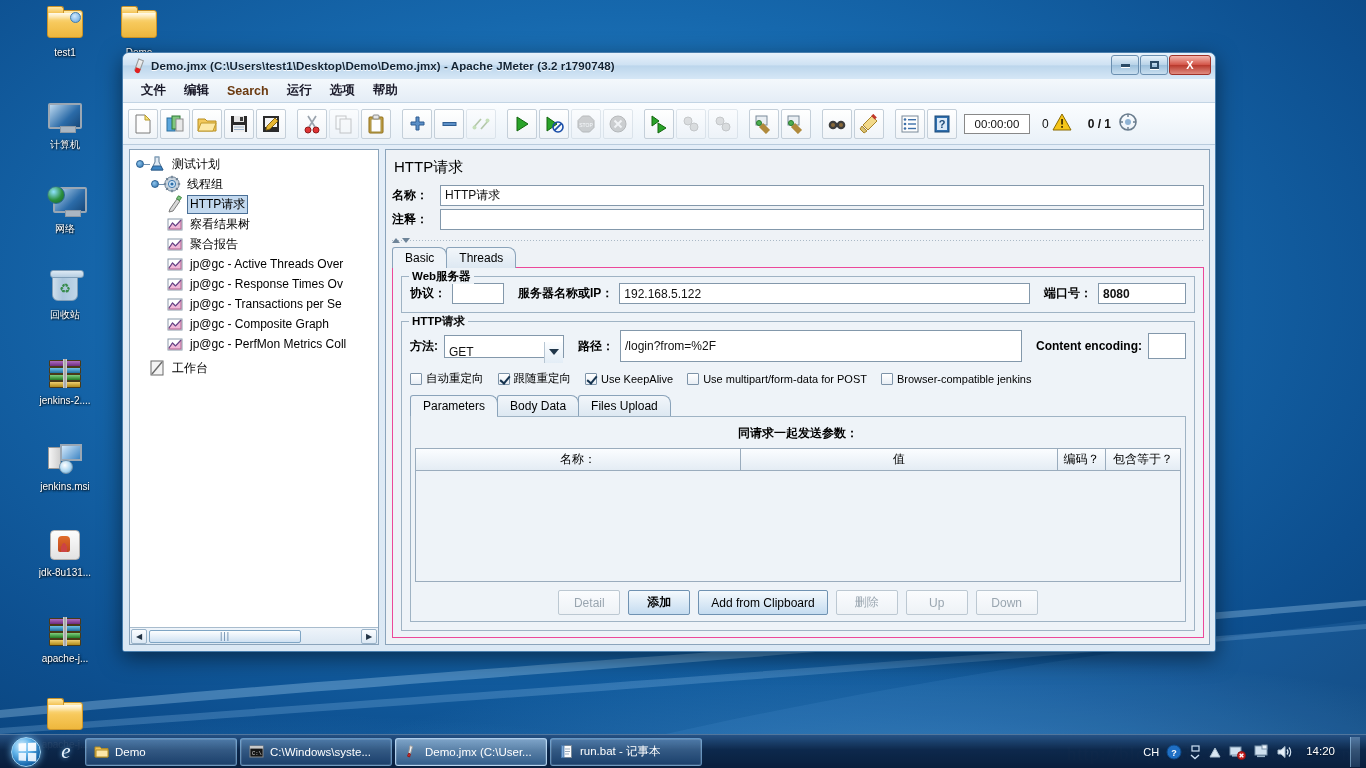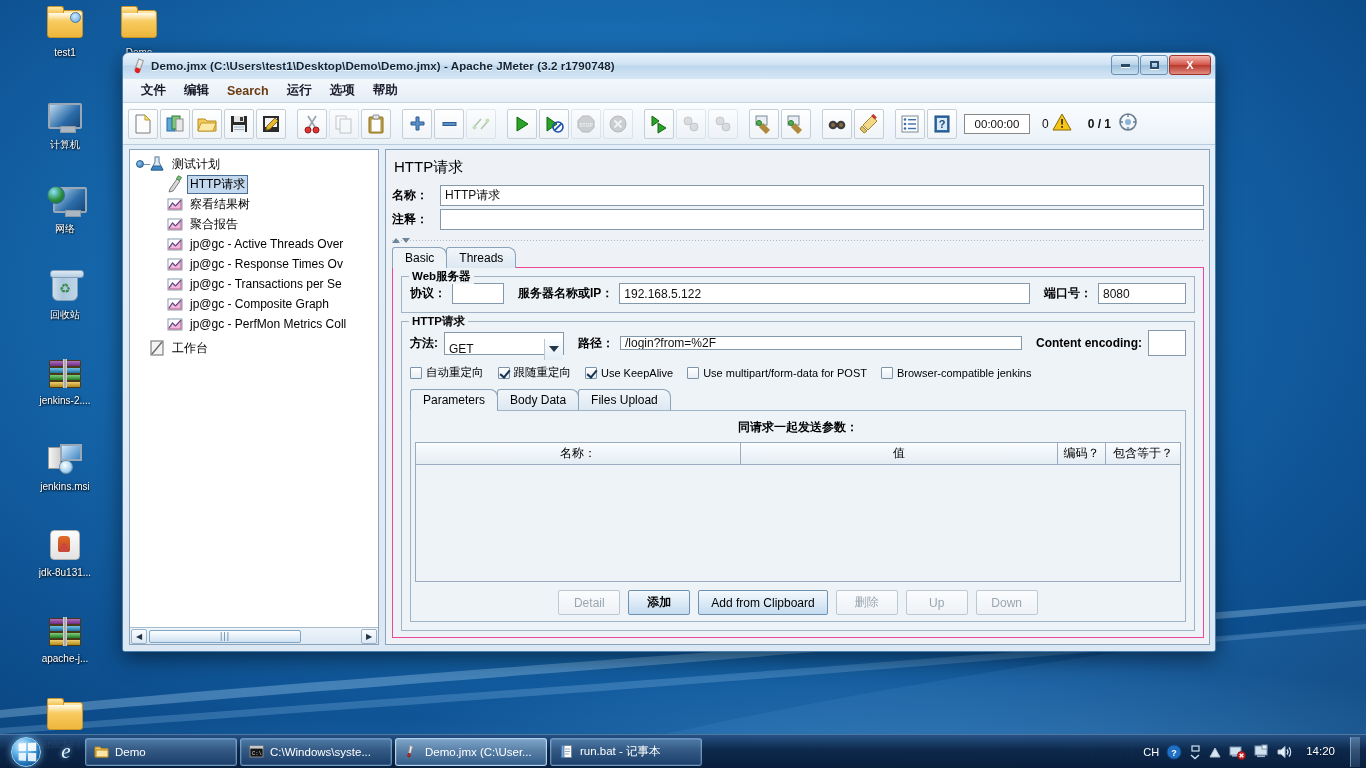--- a/index.html
+++ b/index.html
@@ -727,20 +727,34 @@
           <div class="ticon">
             <svg width="18" height="18" viewBox="0 0 18 18">
                 <path d="M7 2h4v5l4 8H3l4-8z" fill="#dfeaf4" stroke="#5a7894"></path>
                 <path d="M5.2 11h7.6l2.2 4H3z" fill="#3f86c4" stroke="#2b5f90"></path>
                 <rect x="6.5" y="1" width="5" height="1.6" fill="#9ab3c8"></rect>
               </svg>
           </div>
           <div class="tlabel">测试计划</div>
         </div>
 
+        <div class="tnode" style="padding-left:15px">
+          <div class="tw">
+              <div class="handle"></div>
+            </div>
+          <div class="ticon">
+            <svg width="18" height="18" viewBox="0 0 18 18">
+                <circle cx="9" cy="9" r="7.2" fill="#c9d4de" stroke="#6b7f92"></circle>
+                <circle cx="9" cy="9" r="3.6" fill="#cfe4f6" stroke="#3f7bb0"></circle>
+                <circle cx="9" cy="9" r="1.6" fill="#2b6ea8"></circle>
+                <path d="M9 .8v2.4M9 14.8v2.4M.8 9h2.4M14.8 9h2.4M3.2 3.2l1.7 1.7M13.1 13.1l1.7 1.7M14.8 3.2l-1.7 1.7M4.9 13.1l-1.7 1.7" stroke="#6b7f92" stroke-width="1.5"></path>
+              </svg>
+          </div>
+          <div class="tlabel">线程组</div>
+        </div>
 
         <div class="tnode selected" style="padding-left:32px">
           <div class="ticon">
             <svg width="18" height="18" viewBox="0 0 18 18">
                 <path d="M4 14 L11 4 L14 6 L7 16 L3 17z" fill="#d8d8d8" stroke="#7a7a7a"></path>
                 <path d="M10.5 3.5 L13.5 5.5 L15.5 2.5 L12.5 .8z" fill="#7ec17e" stroke="#3f8a3f"></path>
               </svg>
           </div>
           <div class="tlabel">HTTP请求</div>
         </div>
@@ -869,37 +883,37 @@
       <div id="tabbody">
 
         <div class="groupbox">
           <div class="gb-title">Web服务器</div>
           <div class="inline-row">
             <div class="inline-lbl">协议：</div>
             <input class="jinput" style="flex: 0 0 52px; width: 52px;" value="">
             <div class="inline-lbl" style="margin-left:8px">服务器名称或IP：</div>
             <input class="jinput" value="192.168.5.122" style="">
             <div class="inline-lbl" style="margin-left:8px">端口号：</div>
-            <input class="jinput" style="flex: 0 0 88px; width: 88px;" value="8080">
+            <input class="jinput" style="flex: 0 0 88px; width: 88px; font-weight: bold;" value="8080">
           </div>
         </div>
 
         <div class="groupbox" style="flex:1 1 auto; display:flex; flex-direction:column; min-height:0; margin-bottom:0">
           <div class="gb-title">HTTP请求</div>
 
           <div class="inline-row" style="margin-top:2px">
             <div class="inline-lbl">方法:</div>
             <div class="jselect">
               <span>GET</span>
               <span class="arrowbox">
                   <span class="caret-down"></span>
                 </span>
             </div>
             <div class="inline-lbl" style="margin-left:8px">路径：</div>
-            <input class="jinput" style="height: 14px;" value="/login?from=%2F">
+            <input class="jinput" style="height: 32px;" value="/login?from=%2F">
             <div class="inline-lbl" style="margin-left:8px;font-weight:bold">Content encoding:</div>
             <input class="jinput" style="flex: 0 0 38px; width: 38px; height: 26px;" value="">
           </div>
 
           <div class="checkrow">
             <div class="cbx cn">
               <span class="box"></span>
               <span class="ctext">自动重定向</span>
             </div>
             <div class="cbx cn checked">

